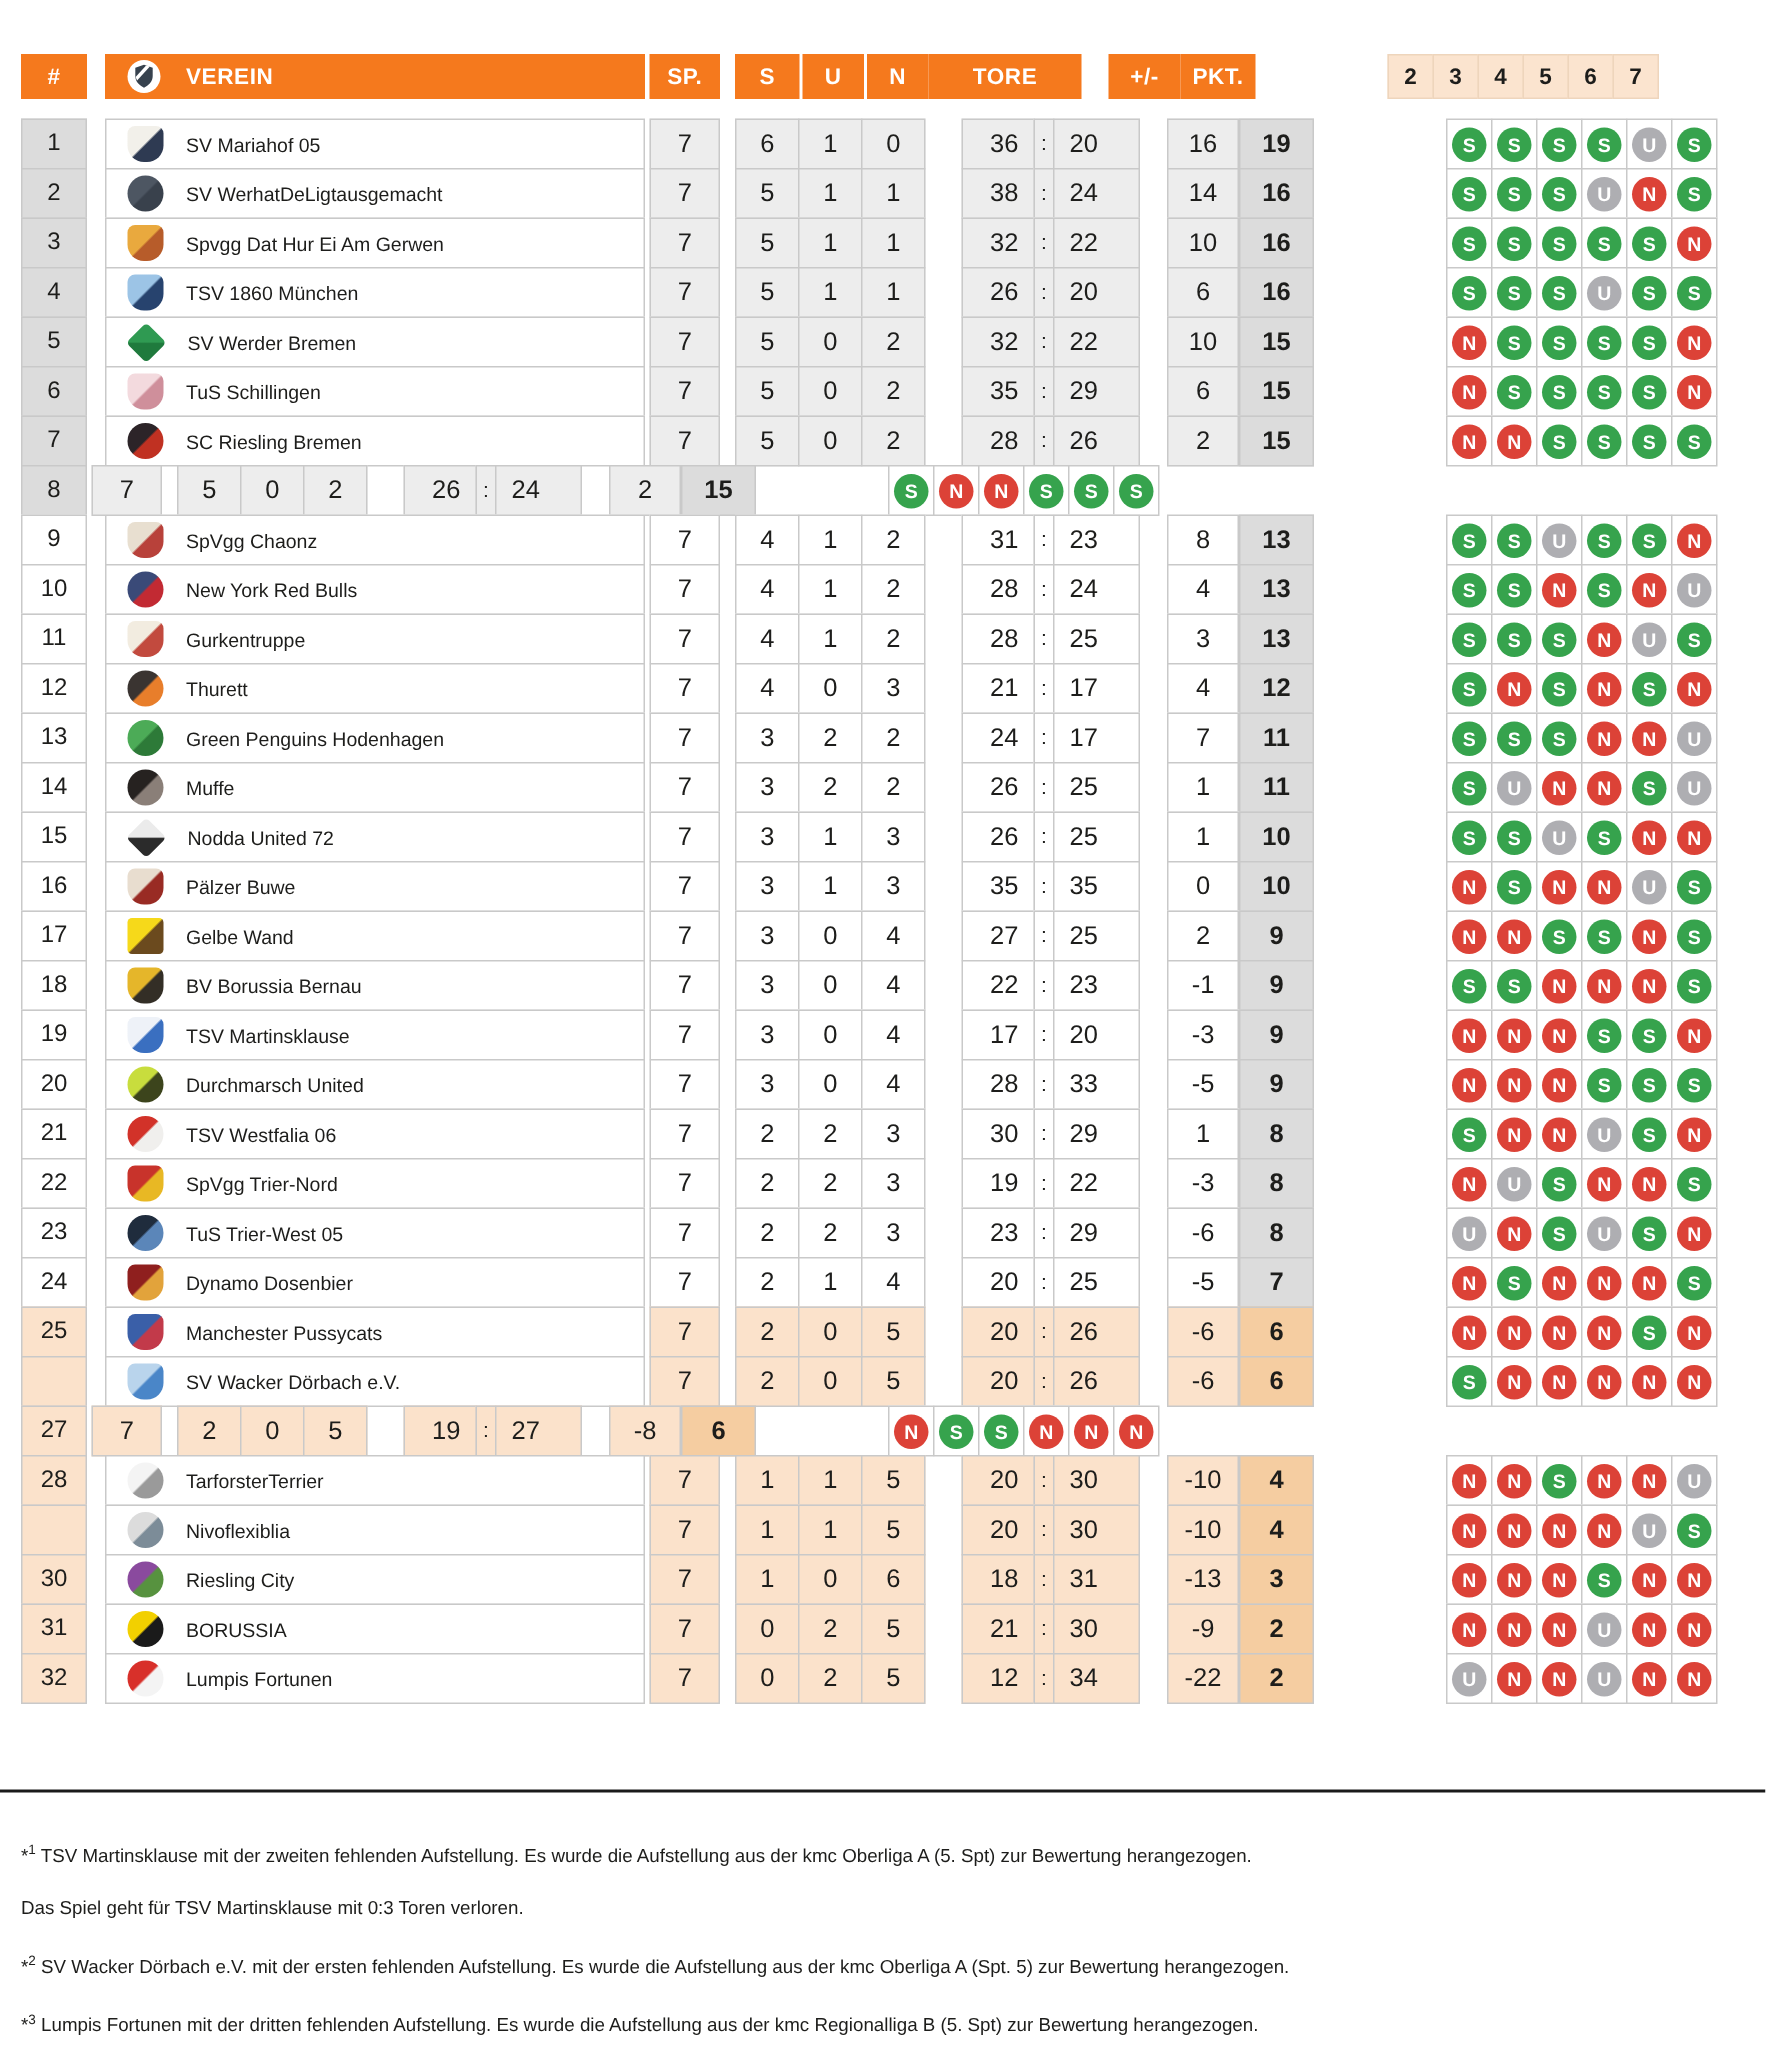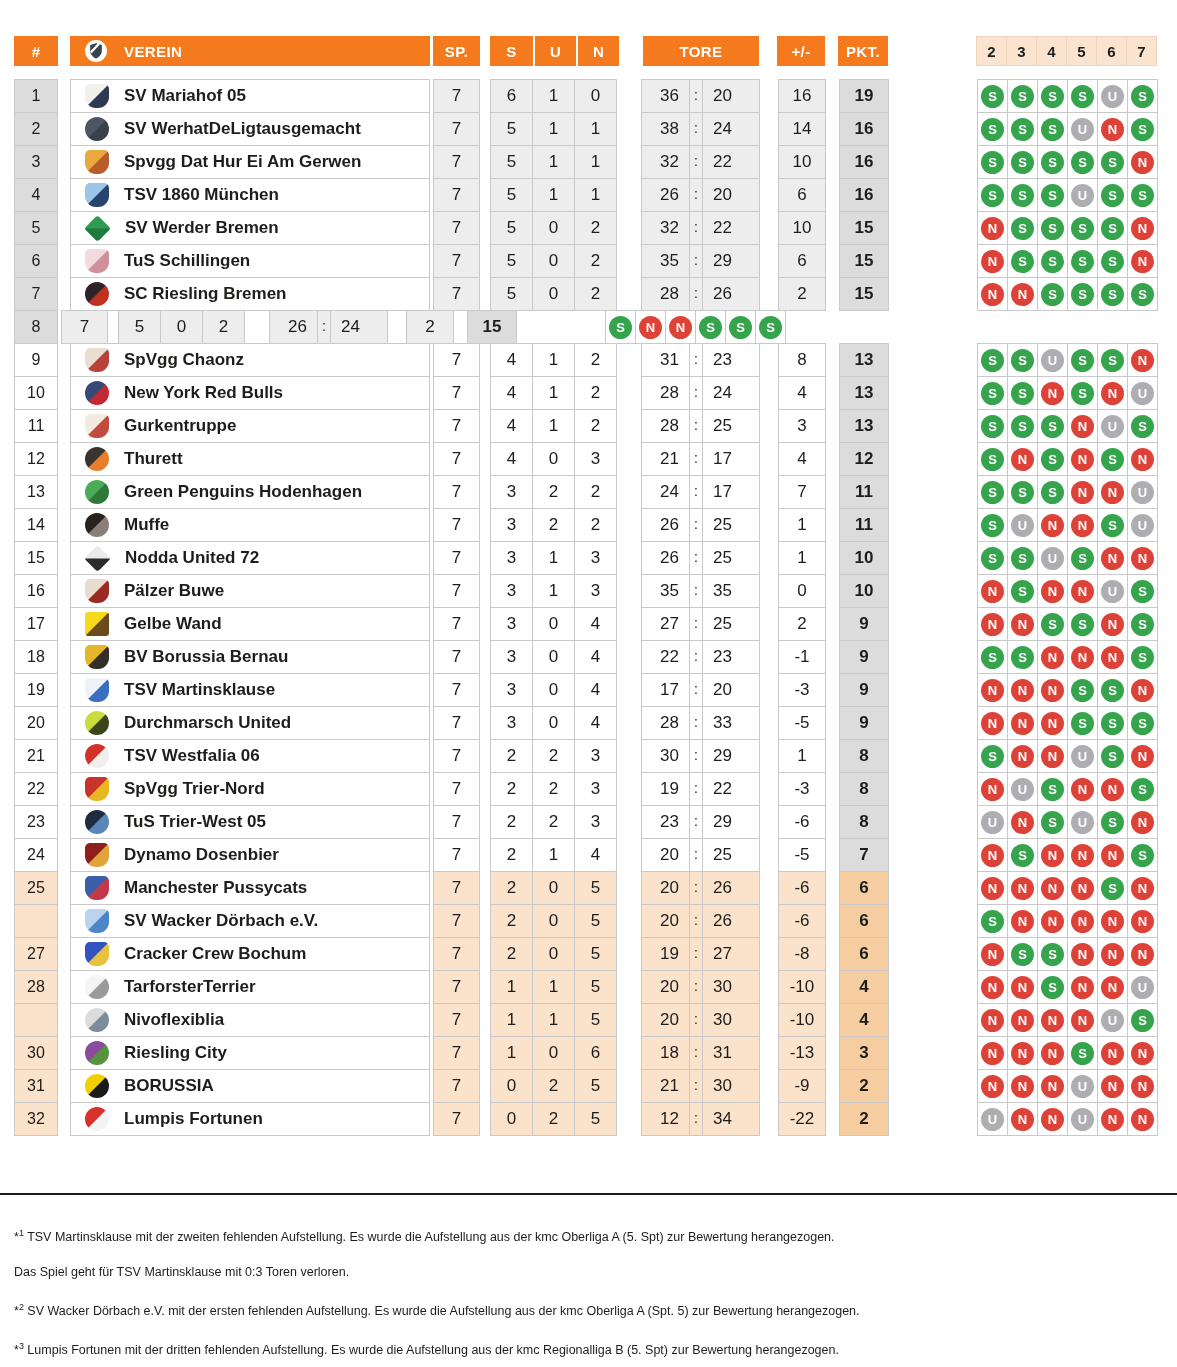--- a/index.html
+++ b/index.html
@@ -20,43 +20,43 @@
   .c-pos{width:44px;font-size:16px}
   .c-verein{width:360px;margin-left:12px;justify-content:flex-start;padding-left:14px;gap:15px}
   .c-sp{width:47px;margin-left:3px}
   .c-s{width:43px;margin-left:10px}
   .c-u{width:43px;margin-left:-1px}
   .c-n{width:43px;margin-left:-1px}
   .c-gf{width:49px;margin-left:24px;justify-content:flex-end;padding-right:10px}
   .c-colon{width:14px;margin-left:-1px;font-size:14px;padding-bottom:2px}
   .c-ga{width:58px;margin-left:-1px;justify-content:flex-start;padding-left:10px}
   .c-diff{width:48px;margin-left:18px}
-  .c-pkt{width:50px;margin-left:13px;font-weight:bold}
+  .c-pkt{width:50px;font-weight:bold}
   .c-form{width:31px;margin-left:-1px;padding:0}
   .form-cells{display:contents}
   .form-cells .c-form:first-child{margin-left:88px}
 
   
   .h{border:none;background:#f5791d;color:#fff;font-weight:bold;font-size:15px;letter-spacing:.4px}
   .h.c-u,.h.c-n{margin-left:2px;width:41px}
-  .h.c-tore{width:116px;margin-left:24px}
+  .h.c-tore{width:102px;}
   .h.c-form{background:#fbe4cf;color:#1d1d1b;border:1px solid #eed5bc;font-weight:bold;font-size:15px}
   .h .hdr-shield{width:24px;height:24px;flex:0 0 auto}
   .h.c-verein{gap:16px}
 
   
   .zone-top .c-pos,.zone-top .c-pkt{background:#dcdcdc}
   .zone-top .c-sp,.zone-top .c-s,.zone-top .c-u,.zone-top .c-n,
   .zone-top .c-gf,.zone-top .c-colon,.zone-top .c-ga,.zone-top .c-diff{background:#ededed}
   .zone-mid .c-pkt{background:#dcdcdc}
   .zone-bot .cell{background:#fbe2cb}
   .zone-bot .c-verein,.zone-bot .c-form{background:#fff}
   .zone-bot .c-pkt{background:#f5cda1}
 
-  .team-name{font-weight:bold;font-size:17px;white-space:nowrap}
+  .team-name{font-weight:normal;font-size:13px;white-space:nowrap}
   .logo{width:24px;height:24px;flex:0 0 auto}
   .shape-circle{border-radius:50%}
   .shape-shield{border-radius:5px 5px 11px 11px}
   .shape-square{border-radius:3px}
   .shape-diamond{width:19px;height:19px;transform:rotate(45deg);border-radius:3px;margin:2px 3px}
 
   .form-icon{
     width:23px;height:23px;border-radius:50%;color:#fff;font-weight:bold;font-size:13px;
     display:flex;align-items:center;justify-content:center;line-height:1;
   }
@@ -866,24 +866,20 @@
             <span class="form-icon loss">N</span>
           </div><div class="cell c-form">
             <span class="form-icon loss">N</span>
           </div><div class="cell c-form">
             <span class="form-icon loss">N</span>
           </div></div>
   </div>
 
   <div class="row zone-bot">
     <div class="cell c-pos">27</div>
-    <div class="cell c-verein">
-      <span class="logo shape-shield" style="background: linear-gradient(135deg, rgb(51, 83, 192) 48%, rgb(232, 194, 60) 52%);"></span>
-      <span class="team-name">Cracker Crew Bochum</span>
-    </div>
     <div class="cell c-sp">7</div>
     <div class="cell c-s">2</div>
     <div class="cell c-u">0</div>
     <div class="cell c-n">5</div>
     <div class="cell c-gf">19</div>
     <div class="cell c-colon">:</div>
     <div class="cell c-ga">27</div>
     <div class="cell c-diff">-8</div>
     <div class="cell c-pkt">6</div>
     <div class="form-cells"><div class="cell c-form">

